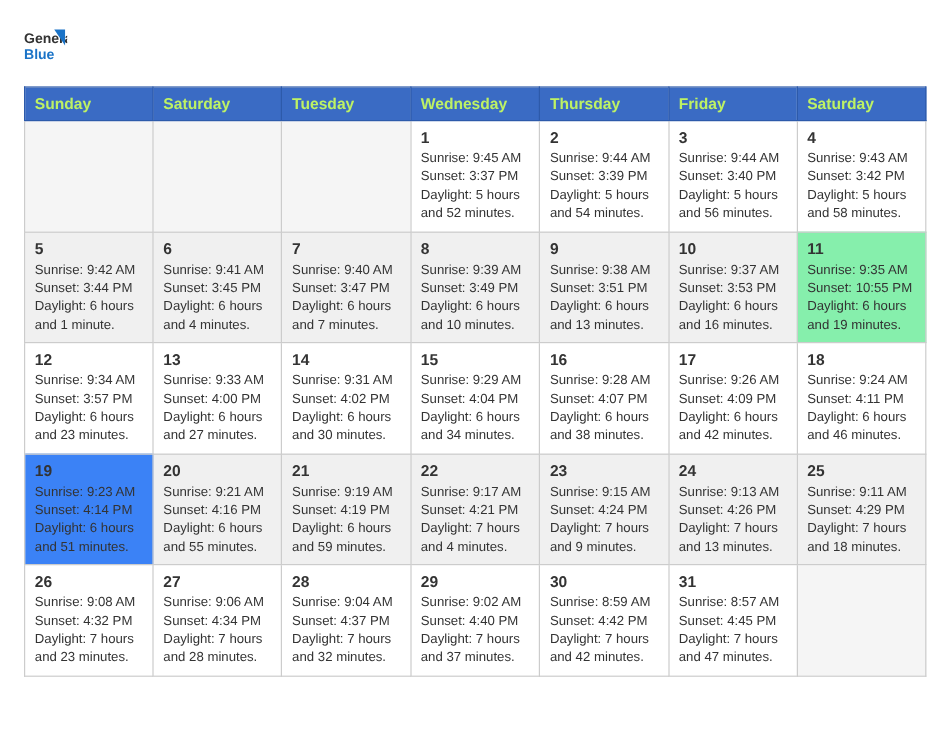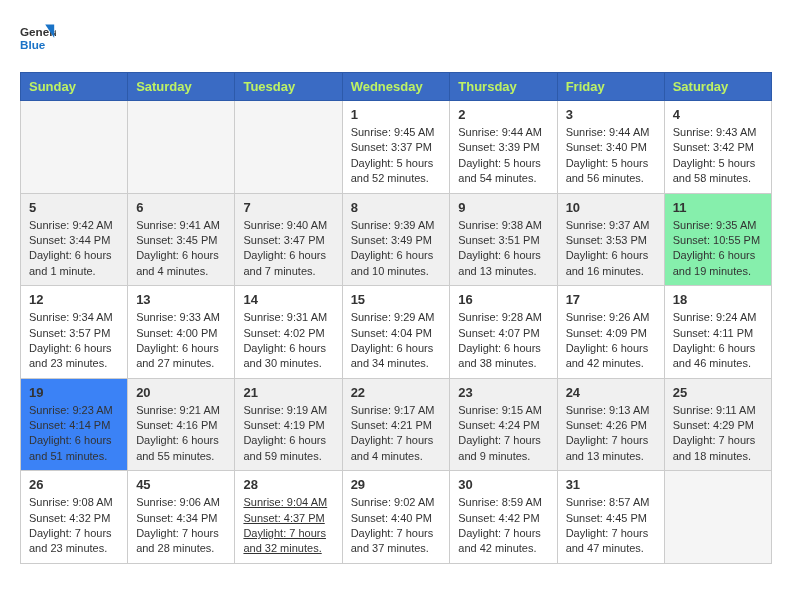--- a/index.html
+++ b/index.html
@@ -297,29 +297,29 @@
       </tr>
       <tr>
         <td style="background: rgb(255, 255, 255);">
           <span class="day-num">26</span>
           <div class="day-info" style="white-space: pre-line;">Sunrise: 9:08 AM
 Sunset: 4:32 PM
 Daylight: 7 hours
 and 23 minutes.</div>
         </td>
         <td style="background: rgb(255, 255, 255);">
-          <span class="day-num">45</span>
+          <span class="day-num">27</span>
           <div class="day-info" style="white-space: pre-line;">Sunrise: 9:06 AM
 Sunset: 4:34 PM
 Daylight: 7 hours
 and 28 minutes.</div>
         </td>
         <td style="background: rgb(255, 255, 255);">
           <span class="day-num">28</span>
-          <div class="day-info" style="white-space: pre-line; text-decoration: underline;">Sunrise: 9:04 AM
+          <div class="day-info" style="white-space: pre-line;">Sunrise: 9:04 AM
 Sunset: 4:37 PM
 Daylight: 7 hours
 and 32 minutes.</div>
         </td>
         <td style="background: rgb(255, 255, 255);">
           <span class="day-num">29</span>
           <div class="day-info" style="white-space: pre-line;">Sunrise: 9:02 AM
 Sunset: 4:40 PM
 Daylight: 7 hours
 and 37 minutes.</div>

